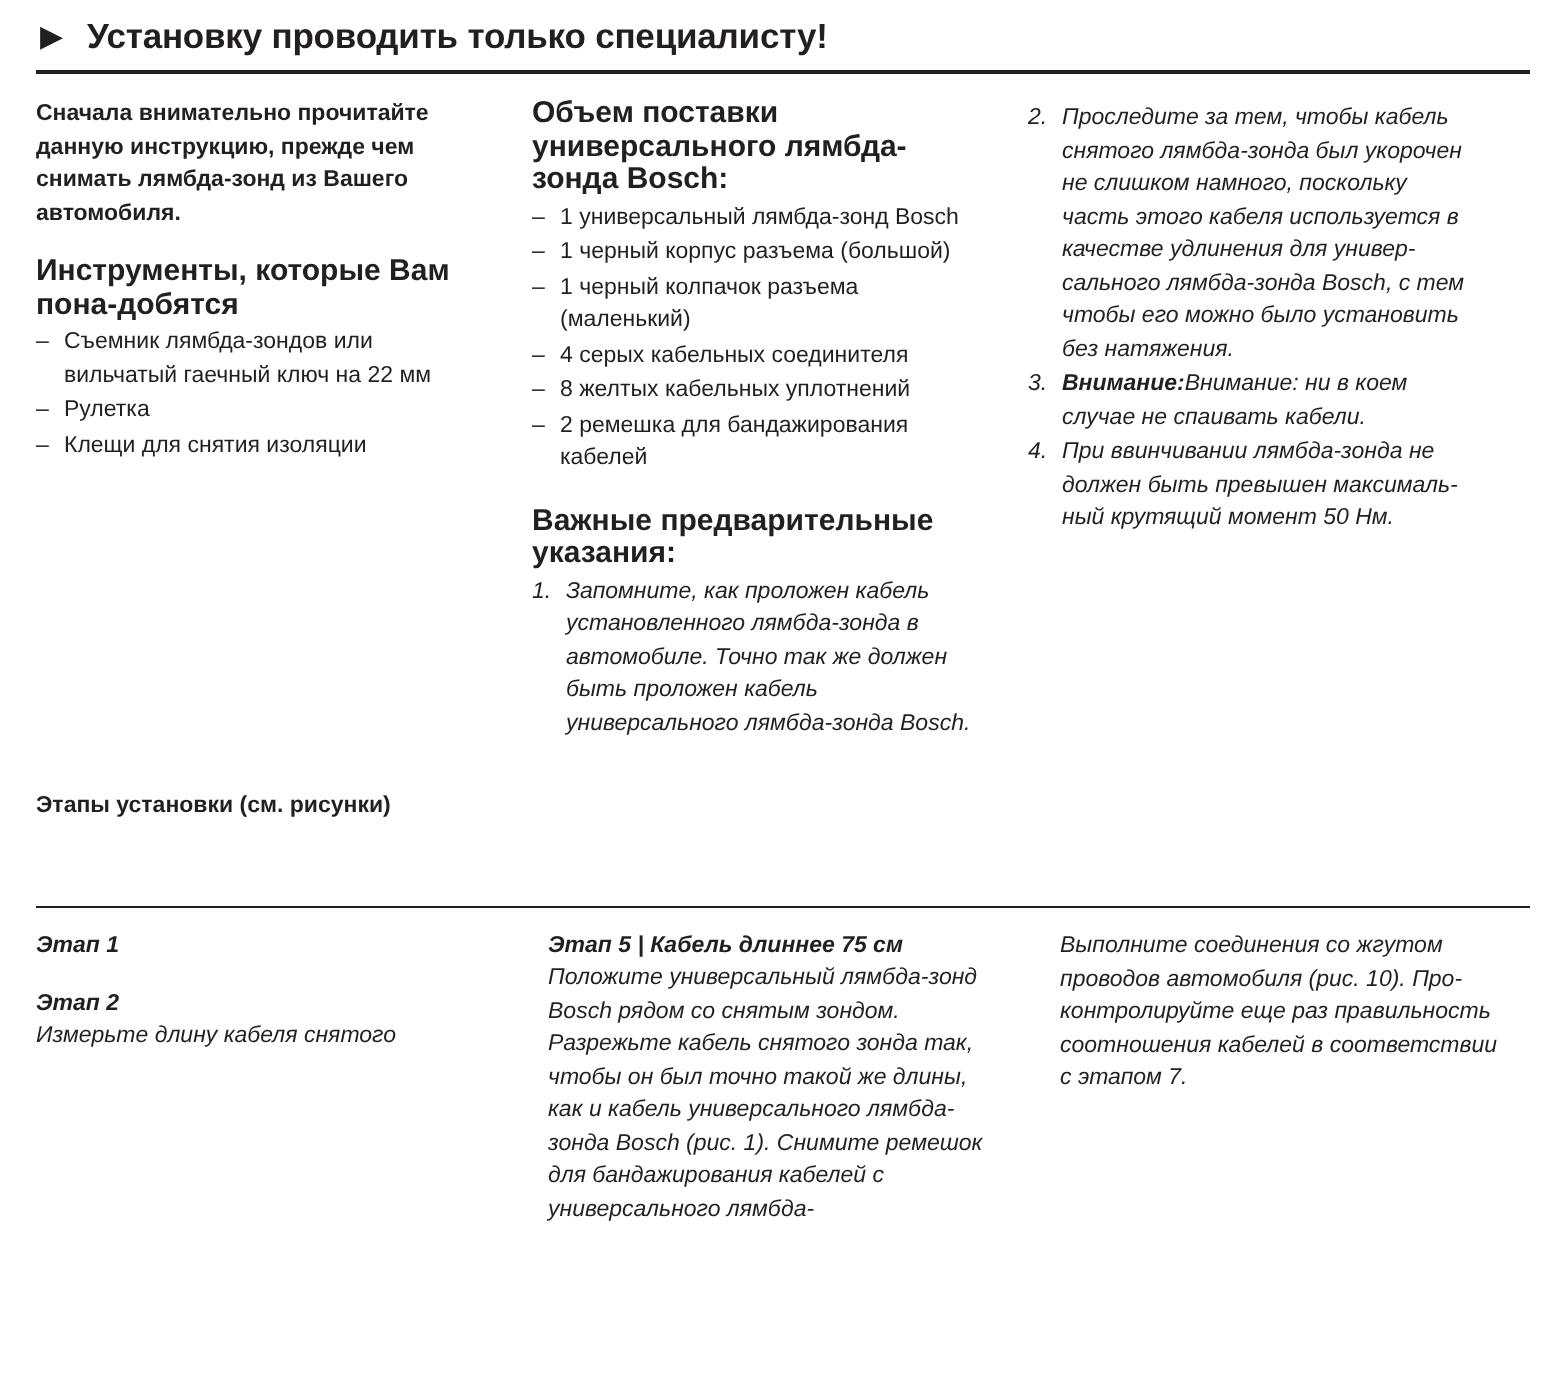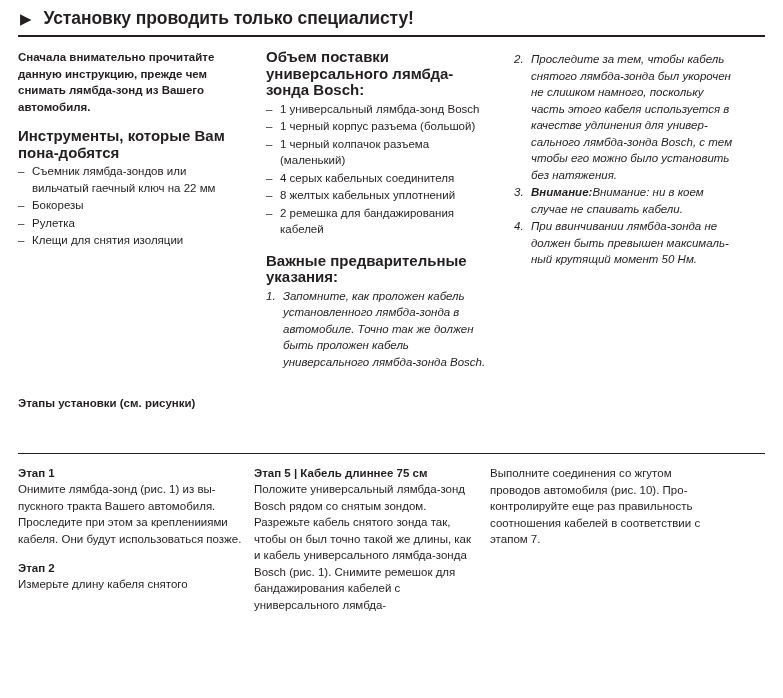--- a/index.html
+++ b/index.html
@@ -120,22 +120,23 @@
     font-weight: bold;
     font-size: 11.5px;
     margin-top: 26px;
   }
   .stage-rule {
     border-top: 1.5px solid #231f20;
     margin-top: 44px;
   }
   .stage-cols {
     display: flex;
-    gap: 10px;
+    gap: 30px;
     padding-top: 11px;
+    font-style: italic;
   }
   .stage-head {
     font-weight: bold;
     font-size: 11.5px;
     line-height: 16px;
     margin: 0 0 1px 0;
   }
   .stage-body {
     font-size: 11.5px;
     line-height: 16.5px;
@@ -153,21 +154,20 @@
     <span class="header-title">Установку проводить только специалисту!</span>
   </div>
 
   <div class="cols">
 
     <div class="col">
       <p class="bold-para">Сначала внимательно прочитайте данную инструкцию, прежде чем снимать лямбда-зонд из Вашего автомобиля.</p>
       <p class="sub-head">Инструменты, которые Вам пона-добятся</p>
       <ul class="dash-list">
         <li>Съемник лямбда-зондов или вильчатый гаечный ключ на 22 мм</li>
-        <li>Бокорезы</li>
         <li>Рулетка</li>
         <li>Клещи для снятия изоляции</li>
       </ul>
     </div>
 
     <div class="col">
       <p class="sub-head">Объем поставки универсального лямбда-зонда Bosch:</p>
       <ul class="dash-list">
         <li>1 универсальный лямбда-зонд Bosch</li>
         <li>1 черный корпус разъема (большой)</li>
@@ -192,21 +192,20 @@
     </div>
   </div>
 
   <p class="stages-title">Этапы установки (см. рисунки)</p>
   <div class="stage-rule"></div>
 
   <div class="stage-cols">
 
     <div class="col">
       <p class="stage-head">Этап 1</p>
-      <p class="stage-body">Онимите лямбда-зонд (рис. 1) из вы-пускного тракта Вашего автомобиля. Проследите при этом за крепленииями кабеля. Они будут использоваться позже.</p>
       <div class="stage-gap"></div>
       <p class="stage-head">Этап 2</p>
       <p class="stage-body">Измерьте длину кабеля снятого</p>
     </div>
 
     <div class="col">
       <p class="stage-head">Этап 5 | Кабель длиннее 75 см</p>
       <p class="stage-body">Положите универсальный лямбда-зонд Bosch рядом со снятым зондом. Разрежьте кабель снятого зонда так, чтобы он был точно такой же длины, как и кабель универсального лямбда-зонда Bosch (рис. 1). Снимите ремешок для бандажирования кабелей с универсального лямбда-</p>
     </div>
 

